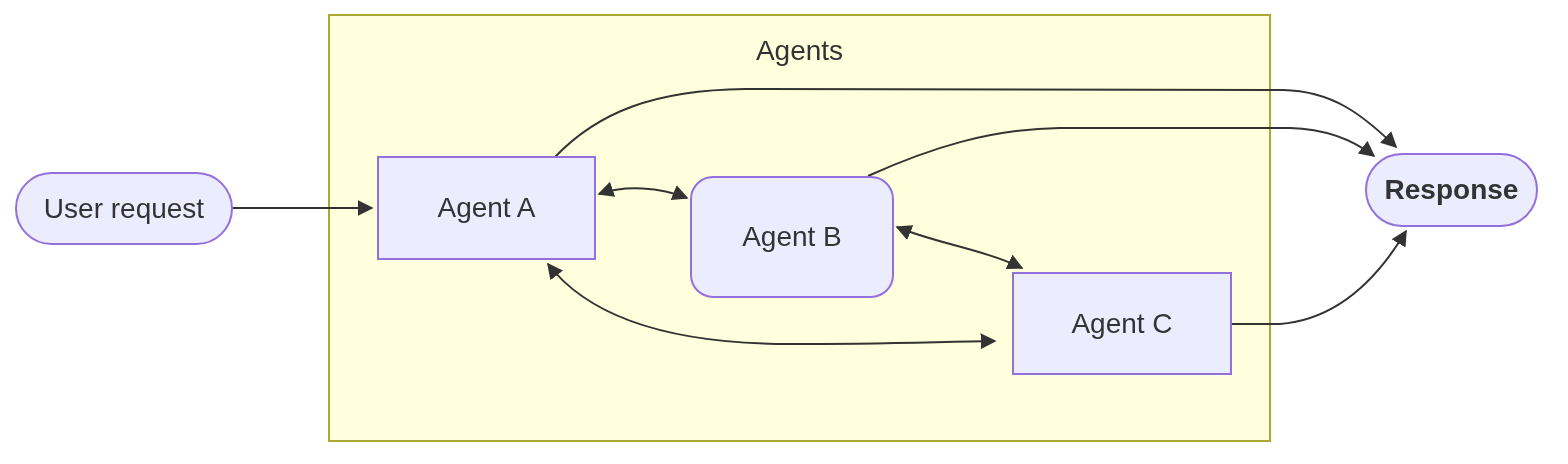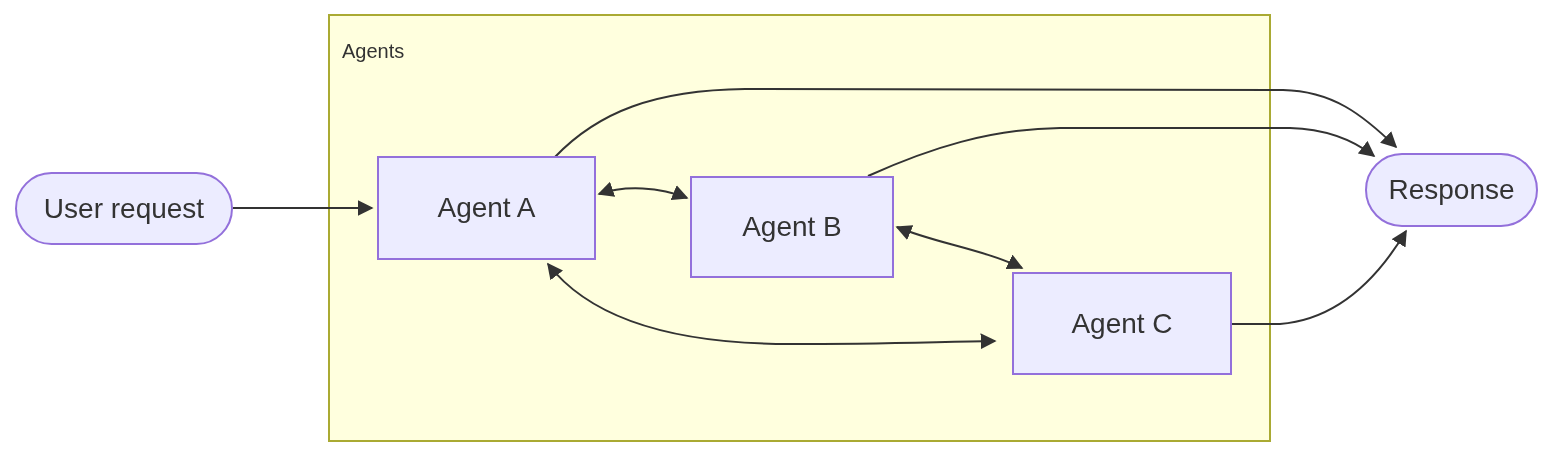--- a/index.html
+++ b/index.html
@@ -24,45 +24,44 @@
     height: 428px;
     background: var(--cluster-fill, #FFFFDE);
     border: 2px solid var(--cluster-border, #AAAA33);
     box-sizing: border-box;
   }
   .cluster-label {
     position: absolute;
     left: 0;
     top: 18px;
     width: 100%;
-    text-align: left;
-    font-size: 20px;
+    text-align: center;
+    font-size: 28px;
     line-height: 34px;
     color: var(--text, #333333);
-    padding-left: 12px;
   }
   .node {
     position: absolute;
     display: flex;
     align-items: center;
     justify-content: center;
     background: var(--node-fill, #ECECFF);
     border: 2px solid var(--node-border, #9370DB);
     box-sizing: border-box;
     font-size: 28px;
     color: var(--text, #333333);
     white-space: nowrap;
     z-index: 2;
   }
   .stadium { border-radius: 9999px; }
   .node-user-request { left: 15px;   top: 172px; width: 218px; height: 73px; align-items: center; }
   .node-agent-a      { left: 377px;  top: 156px; width: 219px; height: 104px; }
-  .node-agent-b      { left: 690px;  top: 176px; width: 204px; height: 102px; }
+  .node-agent-b      { left: 690px;  top: 176px; width: 204px; height: 122px; border-radius: 23px; }
   .node-agent-c      { left: 1003px; top: 272px; width: 220px; height: 103px; margin-left: 9px; }
-  .node-response     { left: 1365px; top: 153px; width: 173px; height: 74px; }
+  .node-response     { left: 1365px; top: 153px; width: 173px; height: 74px; font-weight: bold; }
   .edges-layer {
     position: absolute;
     inset: 0;
     z-index: 1;
     pointer-events: none;
   }
   .edge {
     stroke: var(--edge, #333333);
     stroke-width: 2;
     fill: none;

